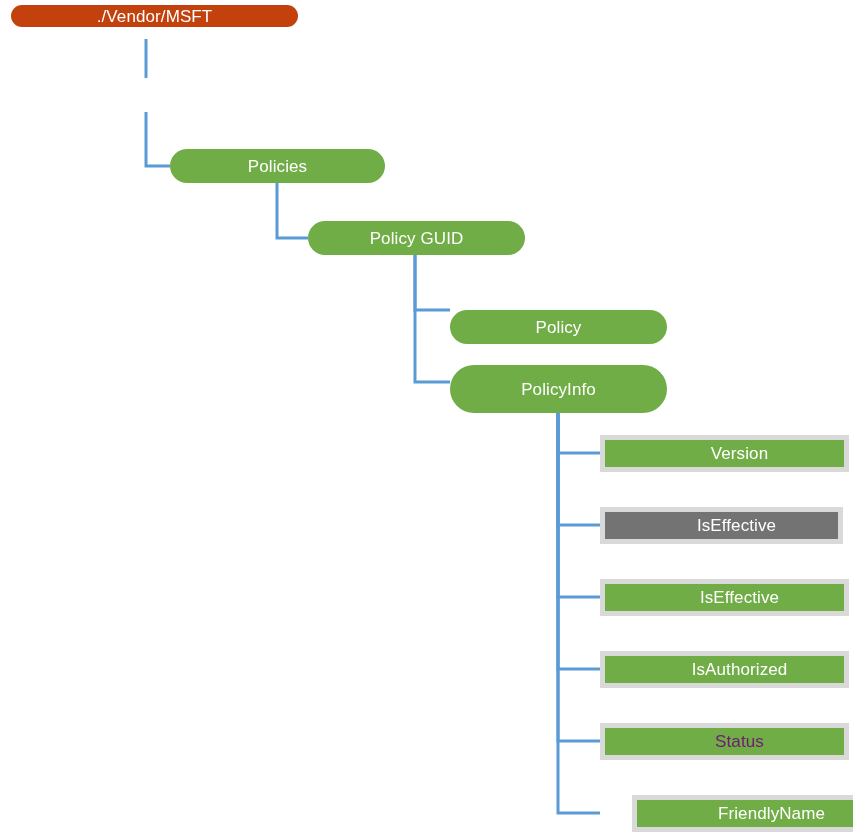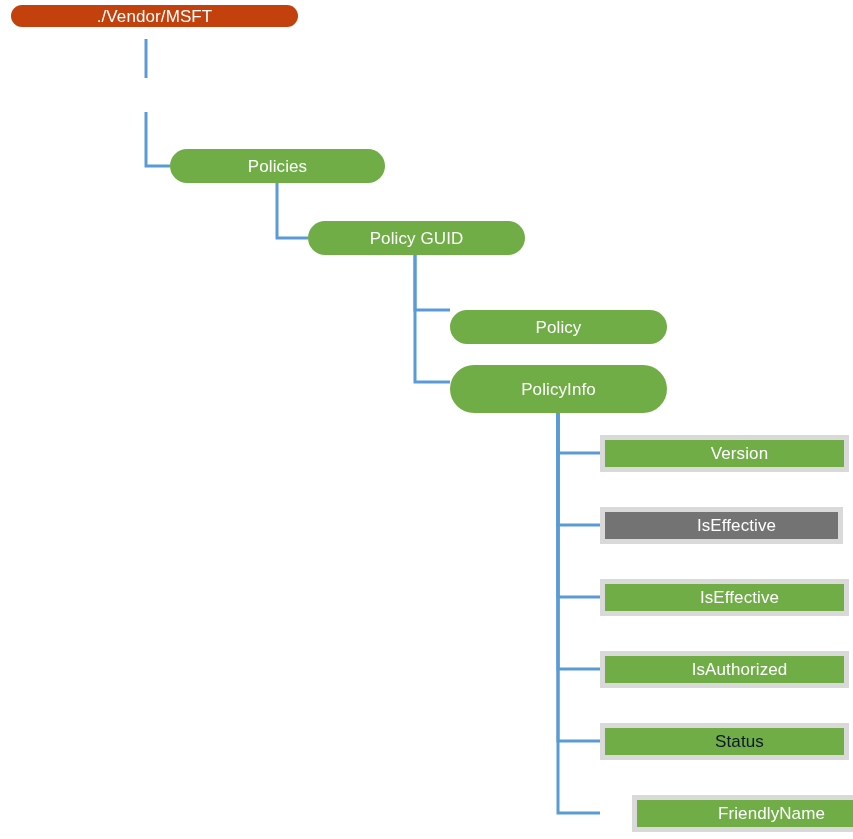--- a/index.html
+++ b/index.html
@@ -83,17 +83,17 @@
   <div class="node pill" id="n-policy-info" style="left: 450px; top: 365px; width: 217px; height: 48px; background: rgb(112, 173, 71); color: rgb(255, 255, 255);">PolicyInfo</div>
 
   <div class="node rect" id="n-version" style="left: 600px; top: 435px; width: 249px; height: 37px; background: rgb(112, 173, 71); color: rgb(255, 255, 255); border-color: rgb(217, 217, 217);">Version</div>
 
   <div class="node rect" id="n-is-effective" style="left: 600px; top: 507px; width: 243px; height: 37px; background: #737373; color: rgb(255, 255, 255); border-color: rgb(217, 217, 217);">IsEffective</div>
 
   <div class="node rect" id="n-is-deployed" style="left: 600px; top: 579px; width: 249px; height: 37px; background: rgb(112, 173, 71); color: rgb(255, 255, 255); border-color: rgb(217, 217, 217);">IsEffective</div>
 
   <div class="node rect" id="n-is-authorized" style="left: 600px; top: 651px; width: 249px; height: 37px; background: rgb(112, 173, 71); color: rgb(255, 255, 255); border-color: rgb(217, 217, 217);">IsAuthorized</div>
 
-  <div class="node rect" id="n-status" style="left: 600px; top: 723px; width: 249px; height: 37px; background: rgb(112, 173, 71); color: #0f172a; border-color: rgb(217, 217, 217);">Status</div>
+  <div class="node rect" id="n-status" style="left: 600px; top: 723px; width: 249px; height: 37px; background: rgb(112, 173, 71); color: #701a75; border-color: rgb(217, 217, 217);">Status</div>
 
   <div class="node rect" id="n-friendly-name" style="left: 632px; top: 795px; width: 249px; height: 37px; background: rgb(112, 173, 71); color: rgb(255, 255, 255); border-color: rgb(217, 217, 217);">FriendlyName</div>
 
 </div>
 
 </body></html>

